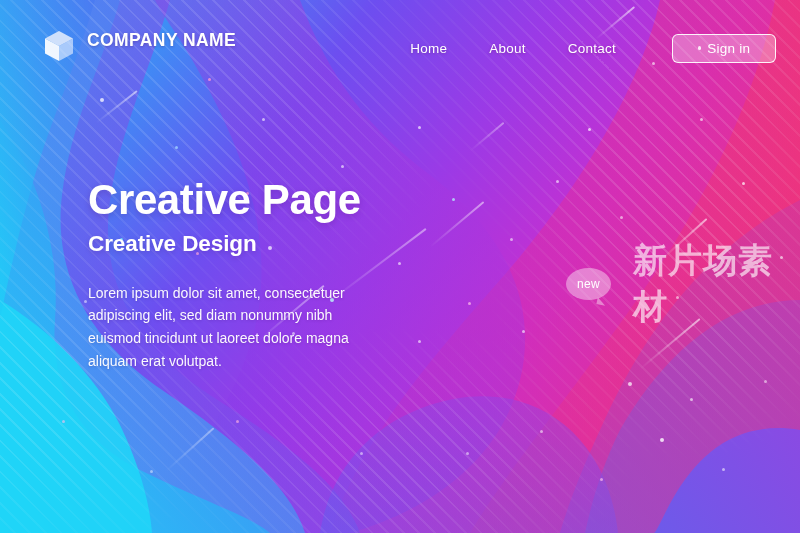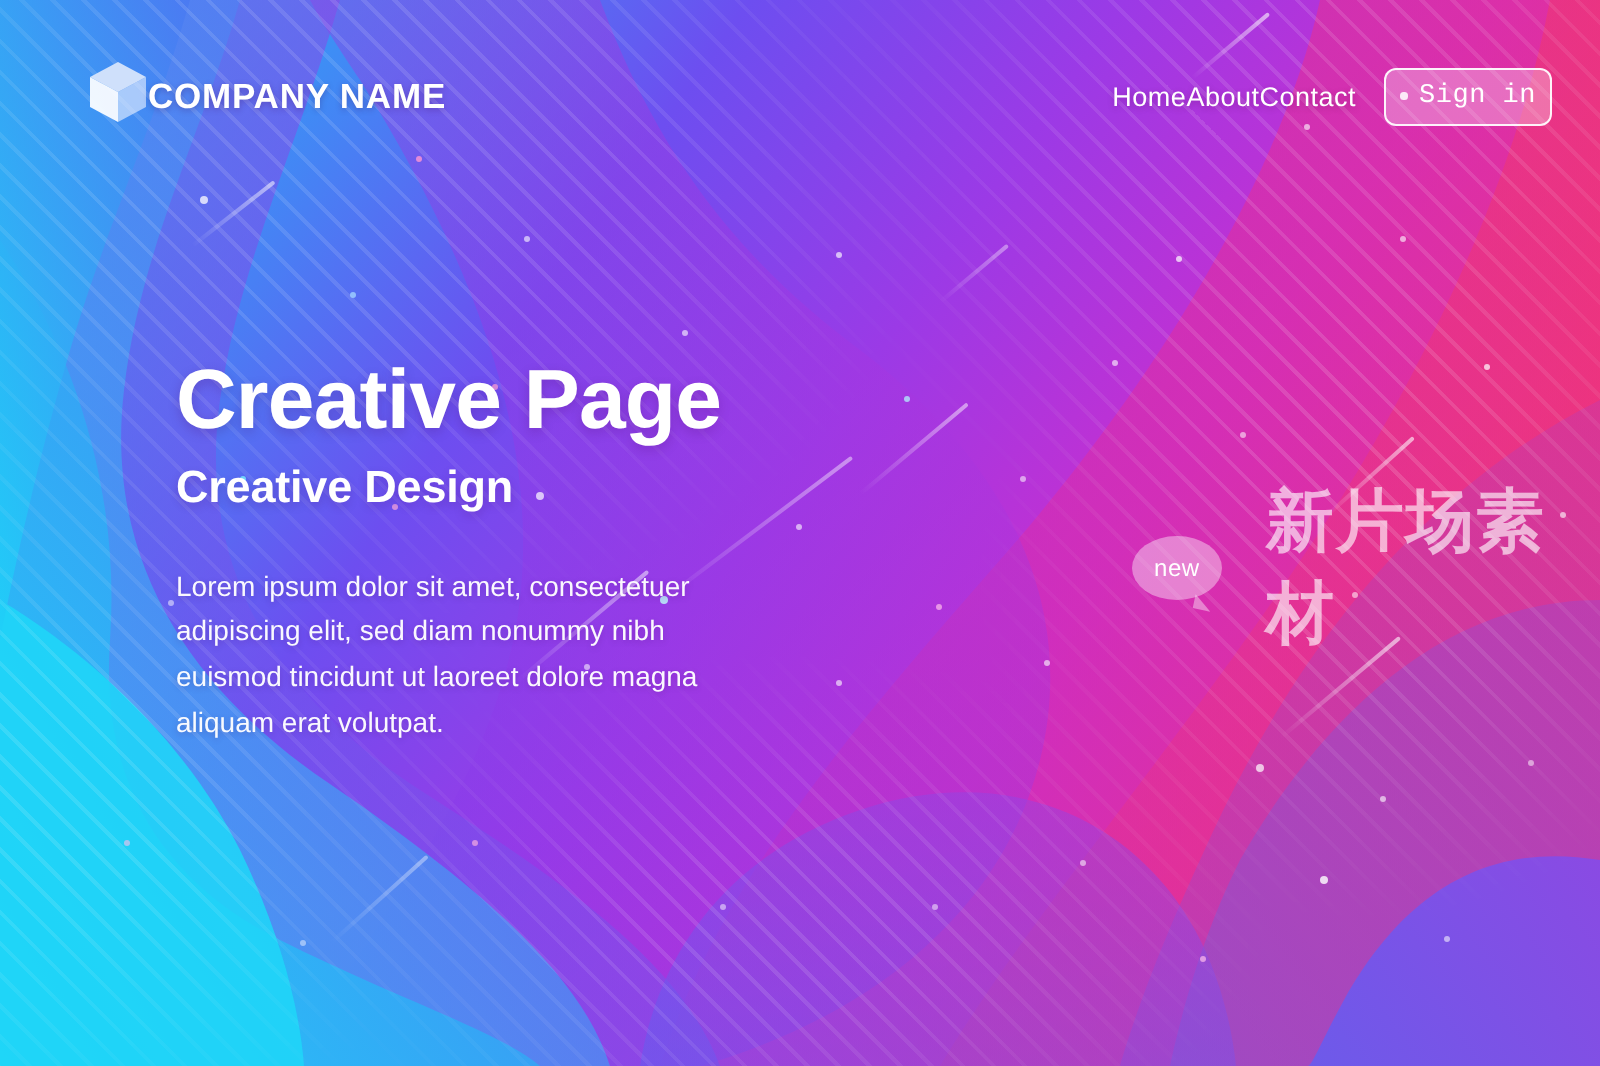--- a/index.html
+++ b/index.html
@@ -85,59 +85,59 @@
     top: 0; left: 0; right: 0;
     height: 96px;
     display: flex;
     align-items: center;
     padding: 0 24px 0 44px;
     box-sizing: border-box;
     z-index: 6;
   }
   .brand {
     display: flex;
-    align-items: center;
+    gap: 13px;
   }
   .brand-name {
     color: #ffffff;
     font-size: 17.5px;
     font-weight: bold;
     letter-spacing: 0.4px;
     text-shadow: 0 1px 3px rgba(60,0,80,0.28);
   }
   .nav {
     margin-left: auto;
     display: flex;
     align-items: center;
+    gap: 42px;
   }
   .nav-link {
     color: #ffffff;
     font-size: 13.5px;
     letter-spacing: 0.25px;
     text-decoration: none;
     cursor: pointer;
     text-shadow: 0 1px 3px rgba(90,0,70,0.3);
   }
   .signin-btn {
     margin-left: 14px;
-    width: 84px;
+    width: 104px;
     height: 29px;
     display: flex;
     align-items: center;
     justify-content: center;
     gap: 6px;
     border: 1.6px solid rgba(255,255,255,0.92);
     border-radius: 6px;
     background: rgba(255,255,255,0.30);
     color: #ffffff;
     font-size: 13.5px;
     letter-spacing: 0.25px;
     cursor: pointer;
     box-sizing: border-box;
-    font-family: Liberation Mono, monospace;
   }
   .signin-btn .bullet {
     width: 3.5px; height: 3.5px;
     border-radius: 50%;
     background: rgba(255,255,255,0.85);
   }
 
   
   .hero {
     position: absolute;

